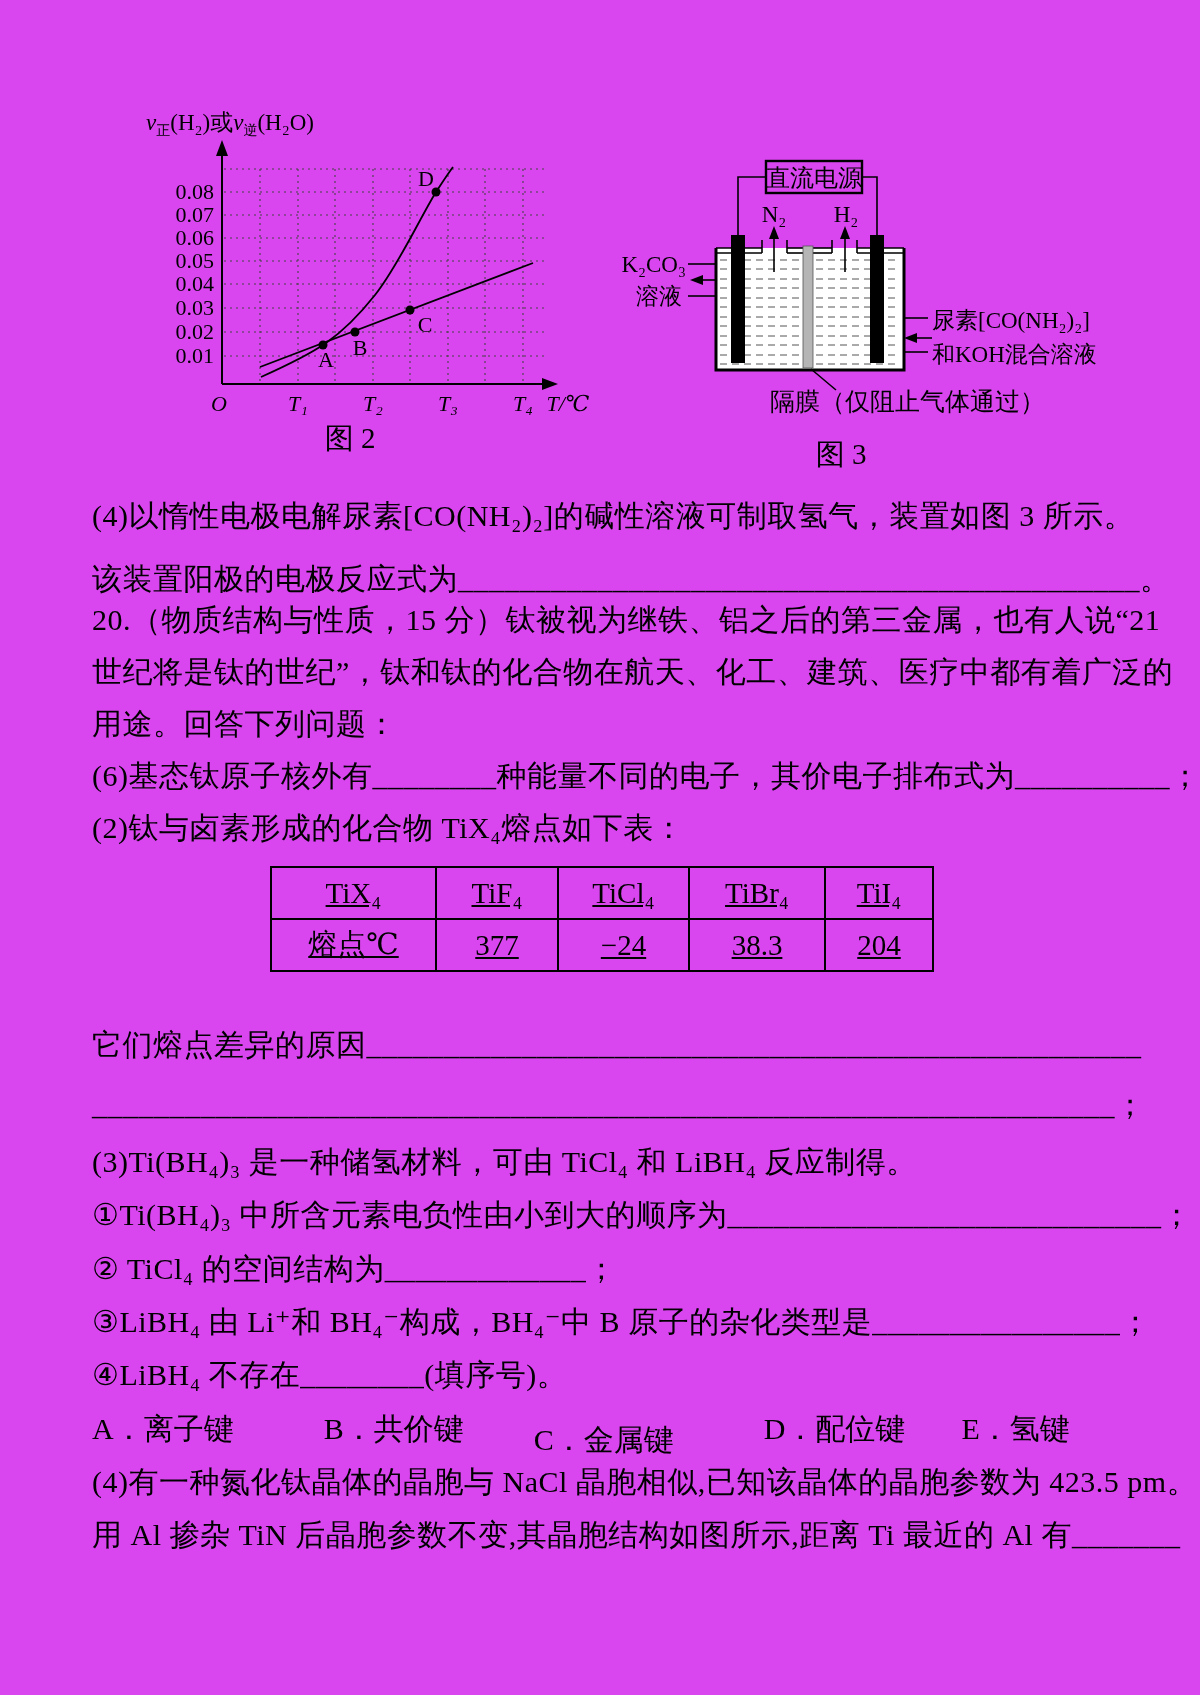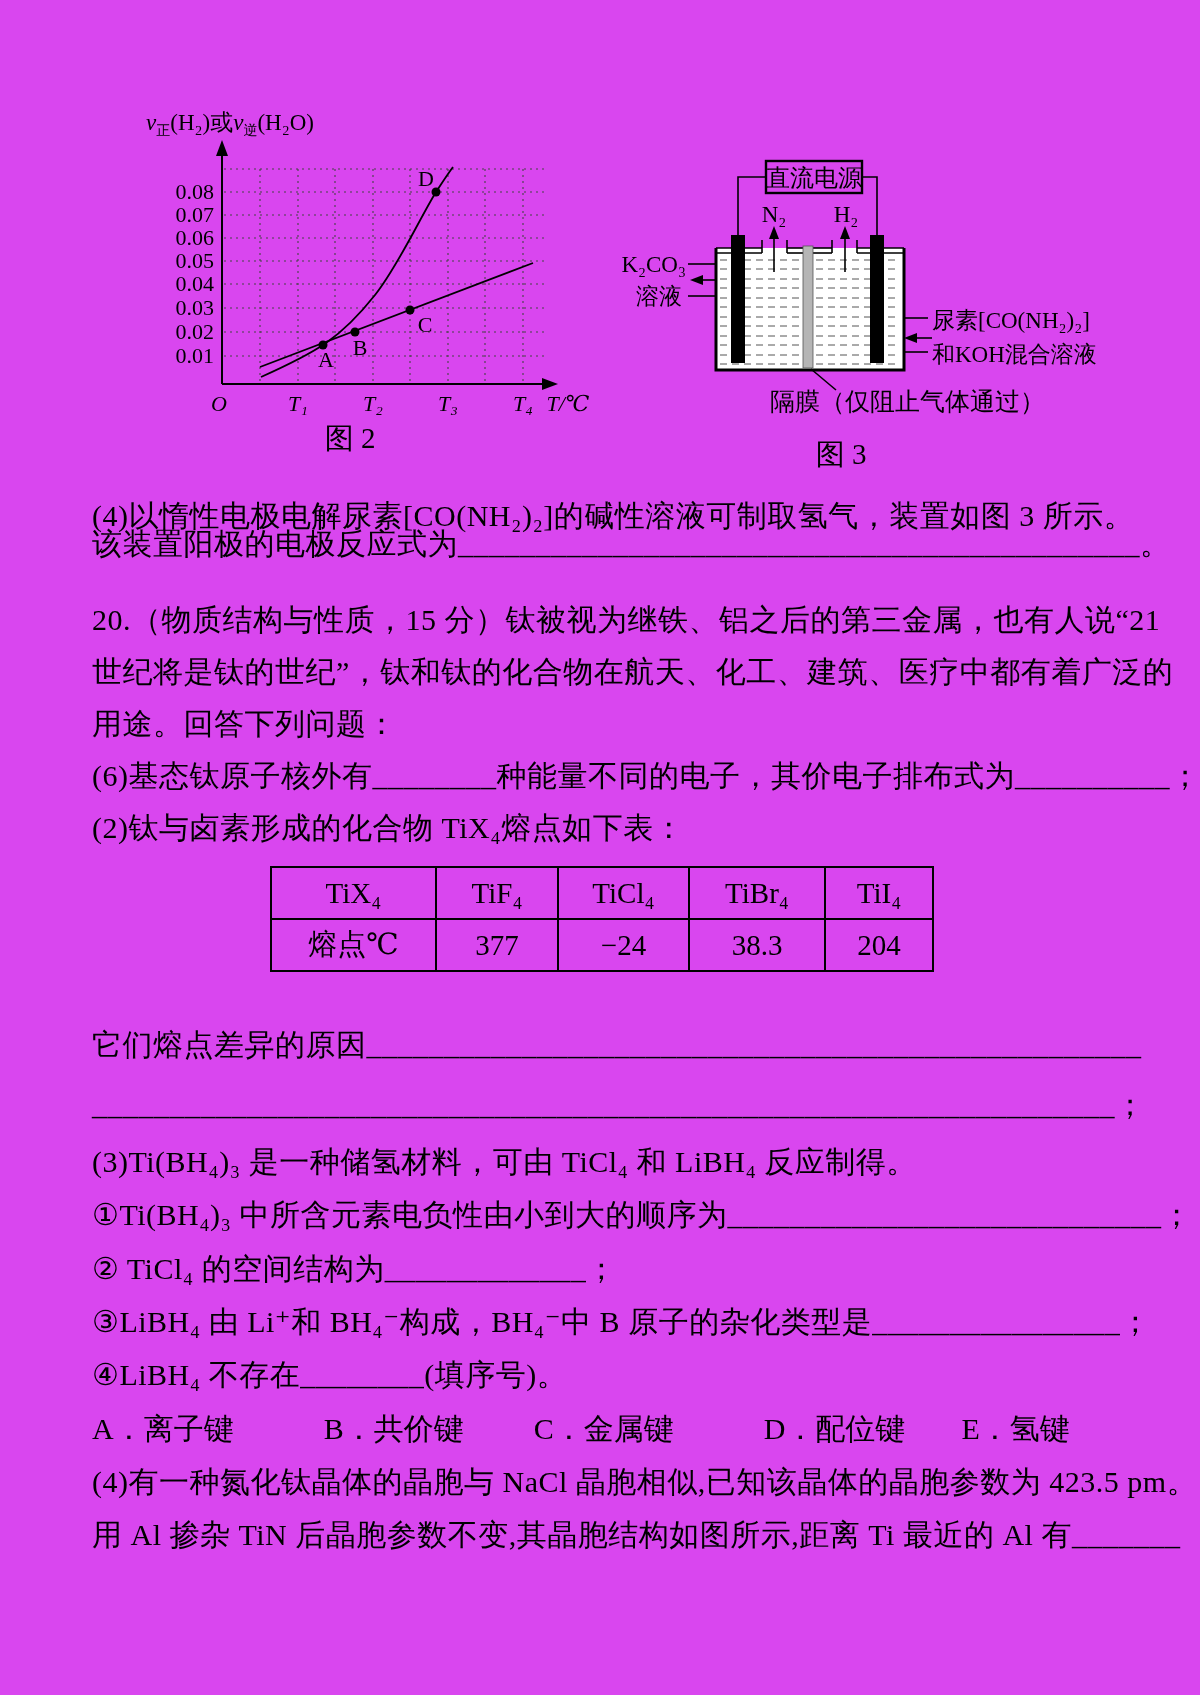--- a/index.html
+++ b/index.html
@@ -15,29 +15,29 @@
   .line{
     position:absolute;left:92px;width:1040px;font-size:30px;line-height:42px;
     white-space:nowrap;letter-spacing:0.5px;
   }
   .mp-table{
     position:absolute;left:270px;top:866px;border-collapse:collapse;
     table-layout:fixed;
   }
   .mp-table td{
     border:2px solid #000;text-align:center;vertical-align:middle;
-    font-size:29px;height:50px;padding:0;
+    font-size:29px;height:50px;padding:0;text-decoration:underline;
   }
   .options{
     position:absolute;left:92px;top:1408px;display:flex;font-size:30px;
     line-height:42px;
   }
   .options span{white-space:nowrap;}
   .options span:nth-child(2){margin-left:90px;}
-  .options span:nth-child(3){margin-left:70px;}
+  .options span:nth-child(3){margin-left:70px;margin-top:11px;}
   .options span:nth-child(4){margin-left:90px;}
   .options span:nth-child(5){margin-left:56px;}
 </style>
 </head>
 <body>
 
 <div class="page">
 
   <svg id="fig2" class="fig" width="512" height="372" viewBox="0 0 512 372">
 
@@ -181,21 +181,21 @@
     <text x="312" y="190" font-size="23">尿素[CO(NH₂)₂]</text>
     <text x="312" y="224" font-size="23">和KOH混合溶液</text>
 
     <line x1="191" y1="231" x2="216" y2="252" stroke="#000" stroke-width="1.6"></line>
     <text x="150" y="272" font-size="25">隔膜（仅阻止气体通过）</text>
 
     <text x="221" y="326" font-size="29" text-anchor="middle">图 3</text>
   </svg>
 
   <div class="line" style="top:495px">(4)以惰性电极电解尿素[CO(NH₂)₂]的碱性溶液可制取氢气，装置如图 3 所示。</div>
-  <div class="line" style="top:523px">该装置阳极的电极反应式为____________________________________________。</div>
+  <div class="line" style="top:558px">该装置阳极的电极反应式为____________________________________________。</div>
   <div class="line" style="top:599px">20.（物质结构与性质，15 分）钛被视为继铁、铝之后的第三金属，也有人说“21</div>
   <div class="line" style="top:651px">世纪将是钛的世纪”，钛和钛的化合物在航天、化工、建筑、医疗中都有着广泛的</div>
   <div class="line" style="top:703px">用途。回答下列问题：</div>
   <div class="line" style="top:755px">(6)基态钛原子核外有________种能量不同的电子，其价电子排布式为__________；</div>
   <div class="line" style="top:807px">(2)钛与卤素形成的化合物 TiX₄熔点如下表：</div>
 
   <table class="mp-table">
     <colgroup>
       <col style="width:165px">
         <col style="width:122px">

